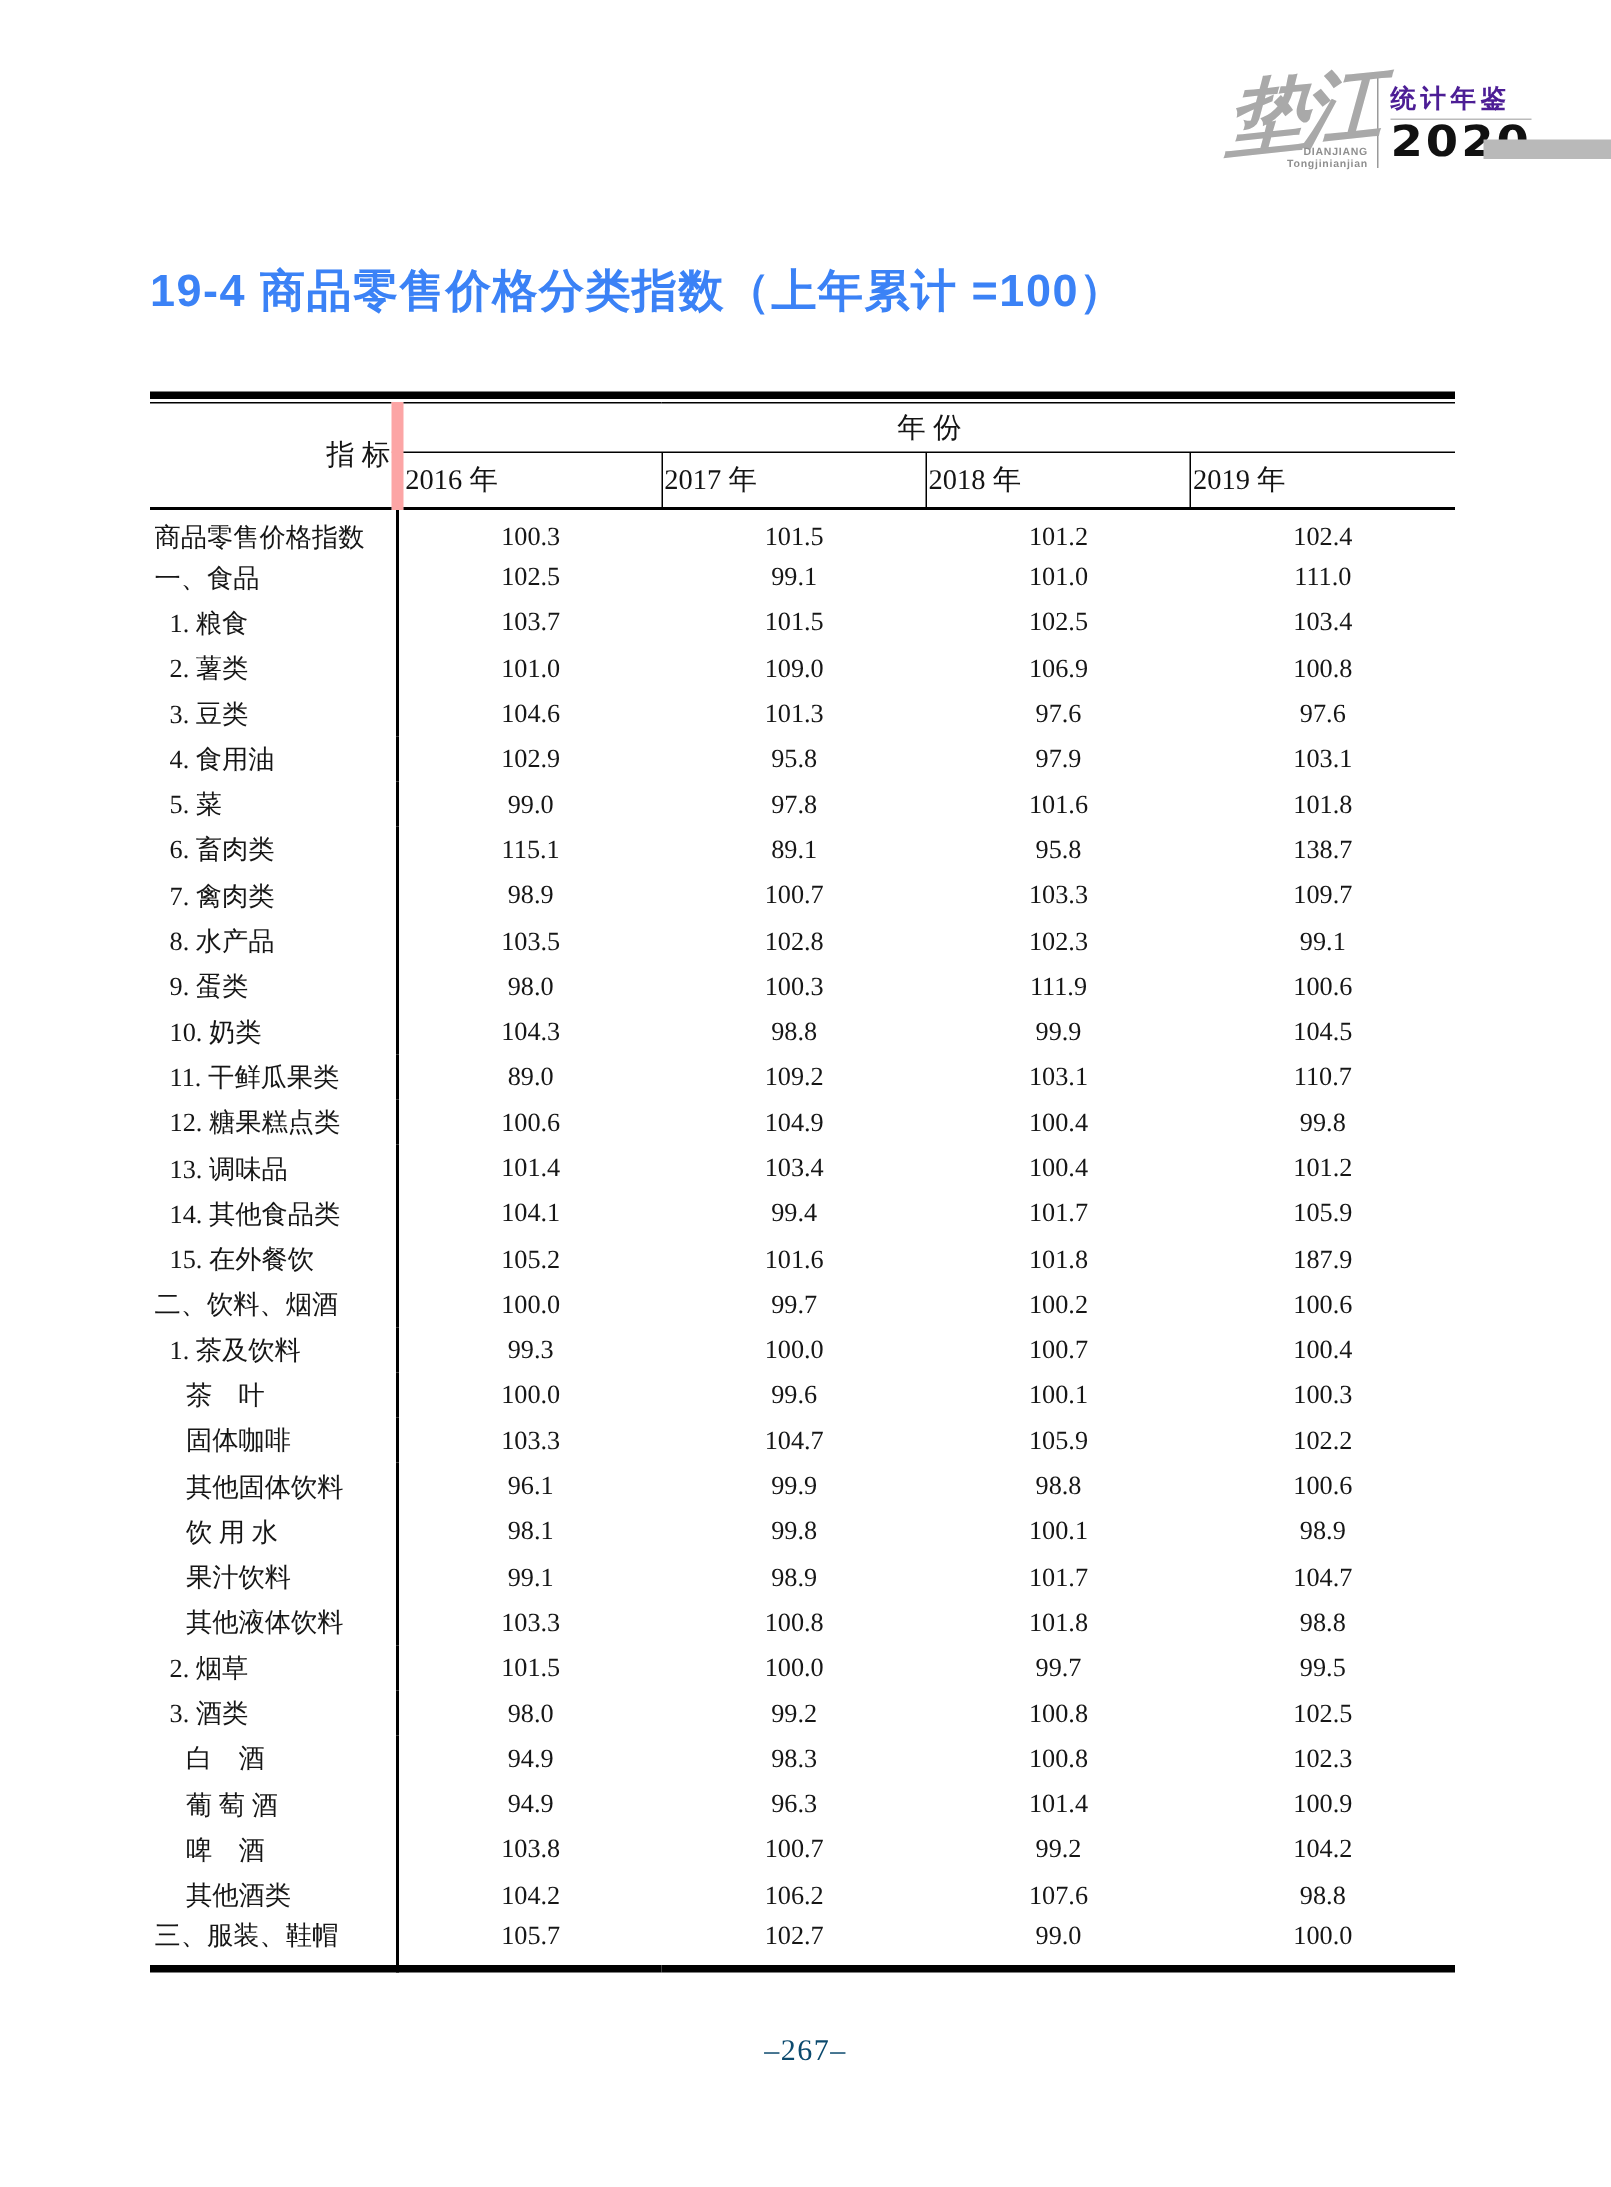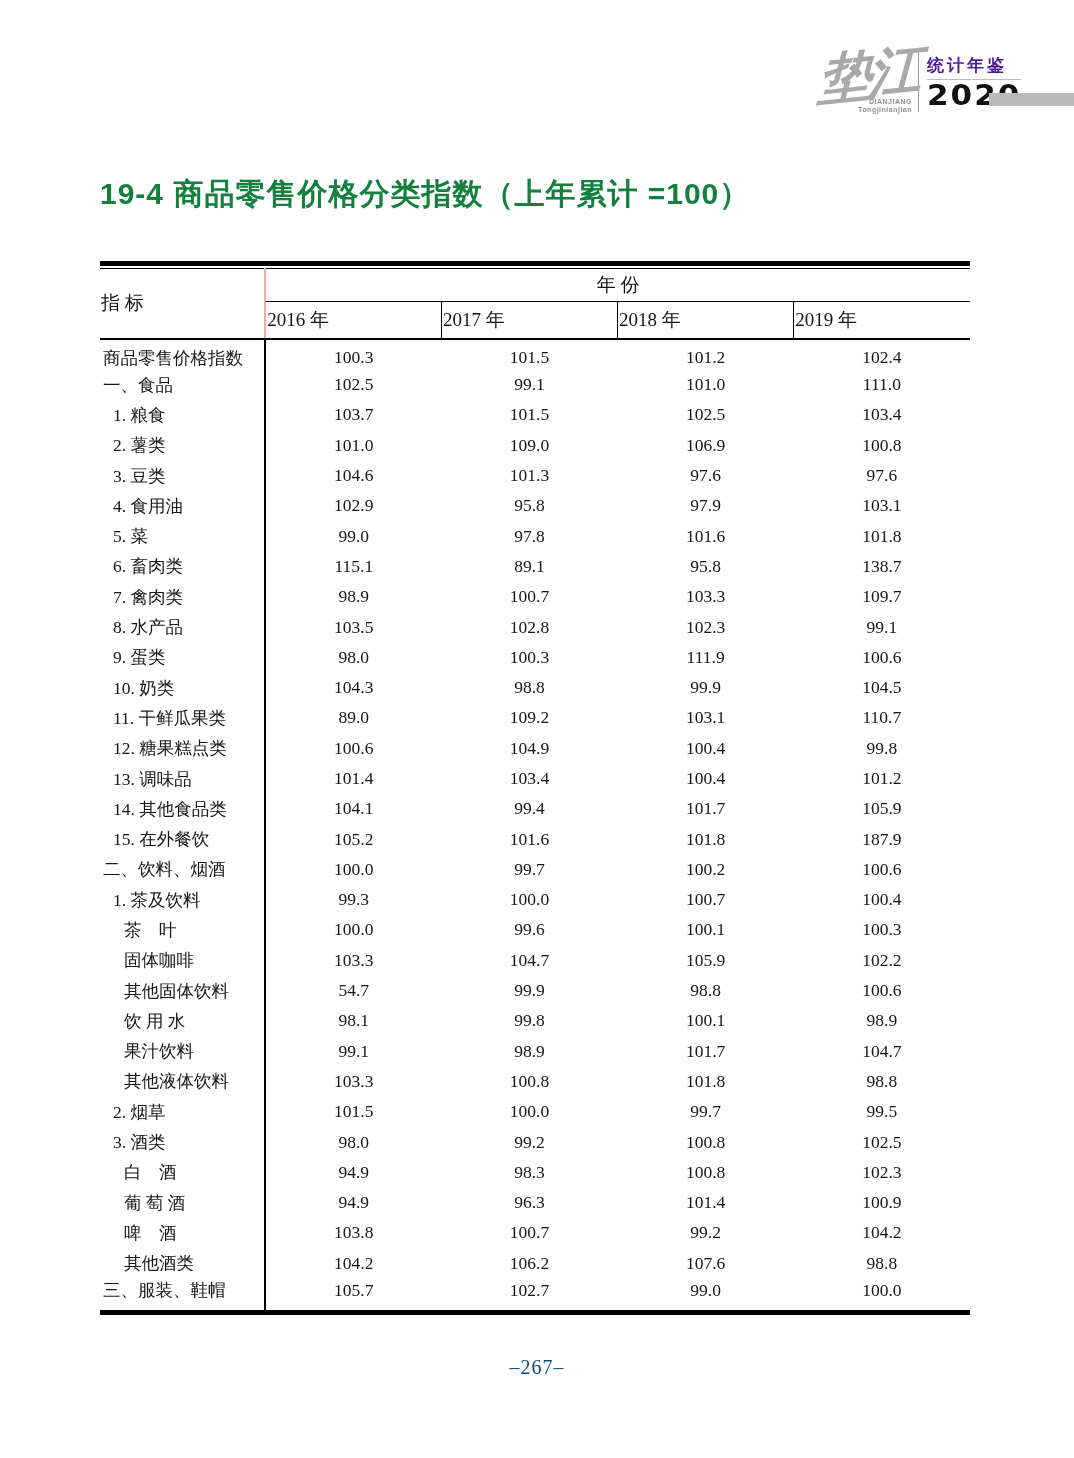--- a/index.html
+++ b/index.html
@@ -44,35 +44,35 @@
     font-family:"DejaVu Sans","Liberation Sans",sans-serif;
     font-weight:900; font-size:31px; letter-spacing:2px; line-height:1;
     color:#111; margin-top:1px; transform:scaleY(0.92); transform-origin:top left;
   }
   .gray-bar { position:absolute; top:93px; left:989px; width:85px; height:13px; background:#b9b9b9; }
 
   
   .title {
     position:absolute; left:100px; top:174px; margin:0;
     font-family:"Liberation Sans","DejaVu Sans",sans-serif;
-    font-size:30px; font-weight:900; letter-spacing:1px; color:#15803d;
+    font-size:30px; font-weight:900; letter-spacing:1px; color:#3b82f6;
     white-space:nowrap;
   }
 
   
   .table-wrap {
     position:absolute; left:100px; top:261px; width:870px;
     border-top:5px solid #000; padding-top:2px;
   }
   table { border-collapse:collapse; width:100%; table-layout:fixed;
           border-top:1px solid #000; border-bottom:5px solid #000; }
   col.c-ind { width:165px; }
   col.c-yr  { width:176px; }
   th { font-weight:normal; font-size:19px; color:#141414; }
-  th.ind { border-right:2px solid #fca5a5; border-bottom:2px solid #000; text-align:left; }
+  th.ind { border-right:8px solid #fca5a5; border-bottom:2px solid #000; text-align:right; }
   th.grp { height:33px; text-align:center; }
   tr.yrs th { height:37px; border-top:1px solid #000; border-bottom:2px solid #000; text-align:left; }
   tr.yrs th + th { border-left:1px solid #000; }
   tbody td { height:30.3px; padding:0; font-size:17.5px; color:#161616; }
   tbody td.label { border-right:2px solid #000; text-align:left; white-space:nowrap; }
   tbody td.val { text-align:center; }
   tbody td.i0 { padding-left:3px; }
   tbody td.i1 { padding-left:13px; }
   tbody td.i2 { padding-left:24px;font-family:Liberation Serif, serif; }
   tbody tr:first-child td { padding-top:6px; }
@@ -270,21 +270,21 @@
           </tr>
           <tr>
             <td class="label i2">固体咖啡</td>
             <td class="val">103.3</td>
             <td class="val">104.7</td>
             <td class="val">105.9</td>
             <td class="val">102.2</td>
           </tr>
           <tr>
             <td class="label i2">其他固体饮料</td>
-            <td class="val">54.7</td>
+            <td class="val">96.1</td>
             <td class="val">99.9</td>
             <td class="val">98.8</td>
             <td class="val">100.6</td>
           </tr>
           <tr>
             <td class="label i2">饮 用 水</td>
             <td class="val">98.1</td>
             <td class="val">99.8</td>
             <td class="val">100.1</td>
             <td class="val">98.9</td>

